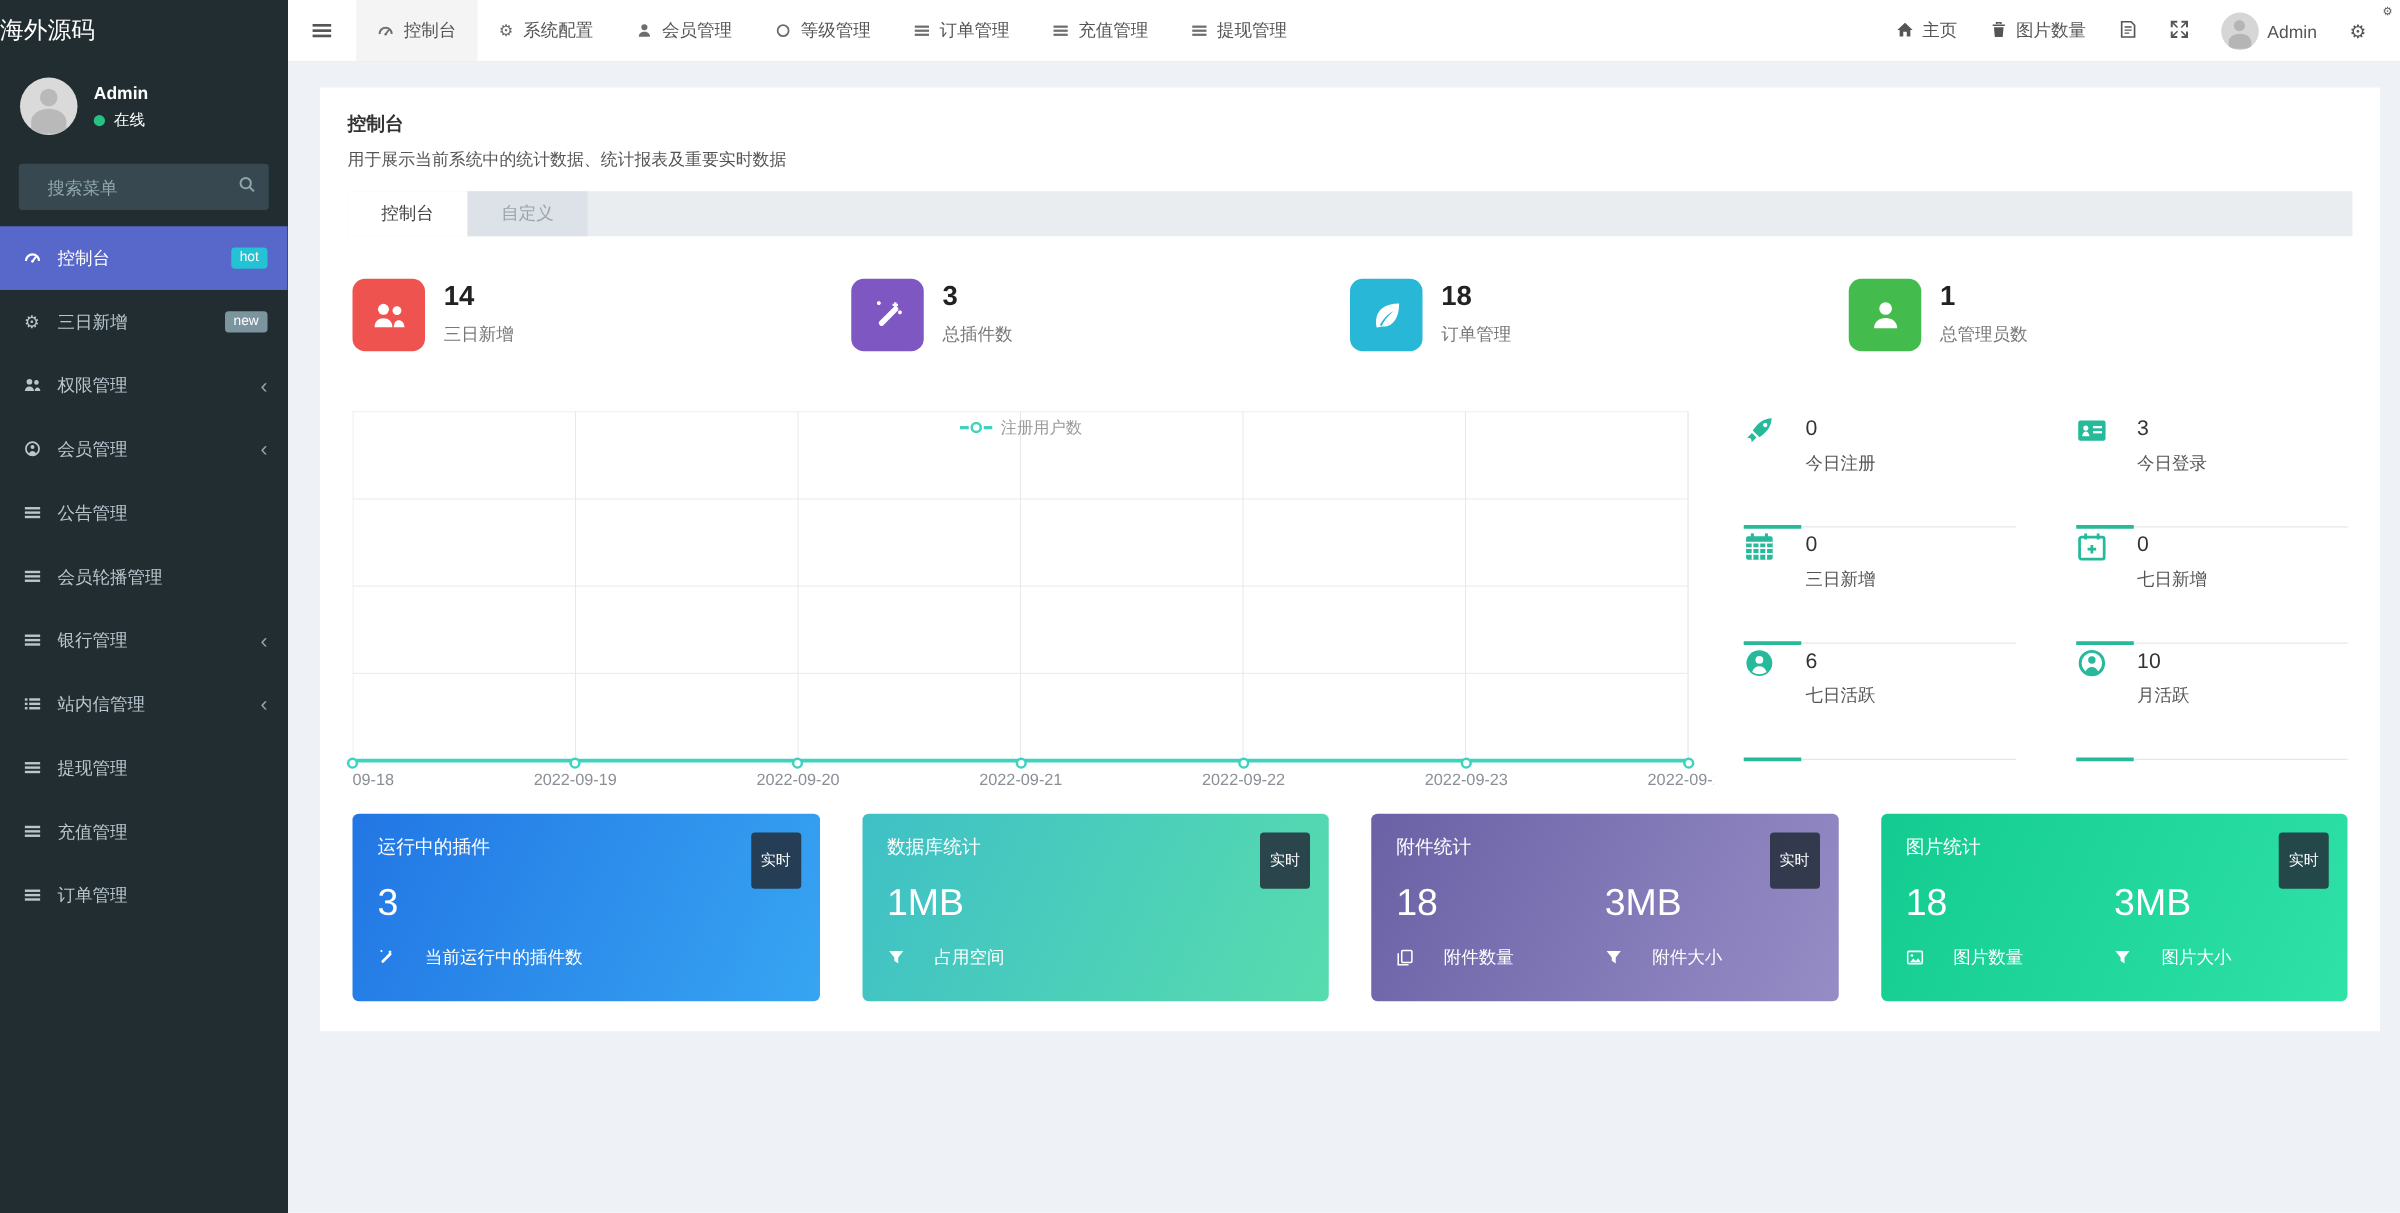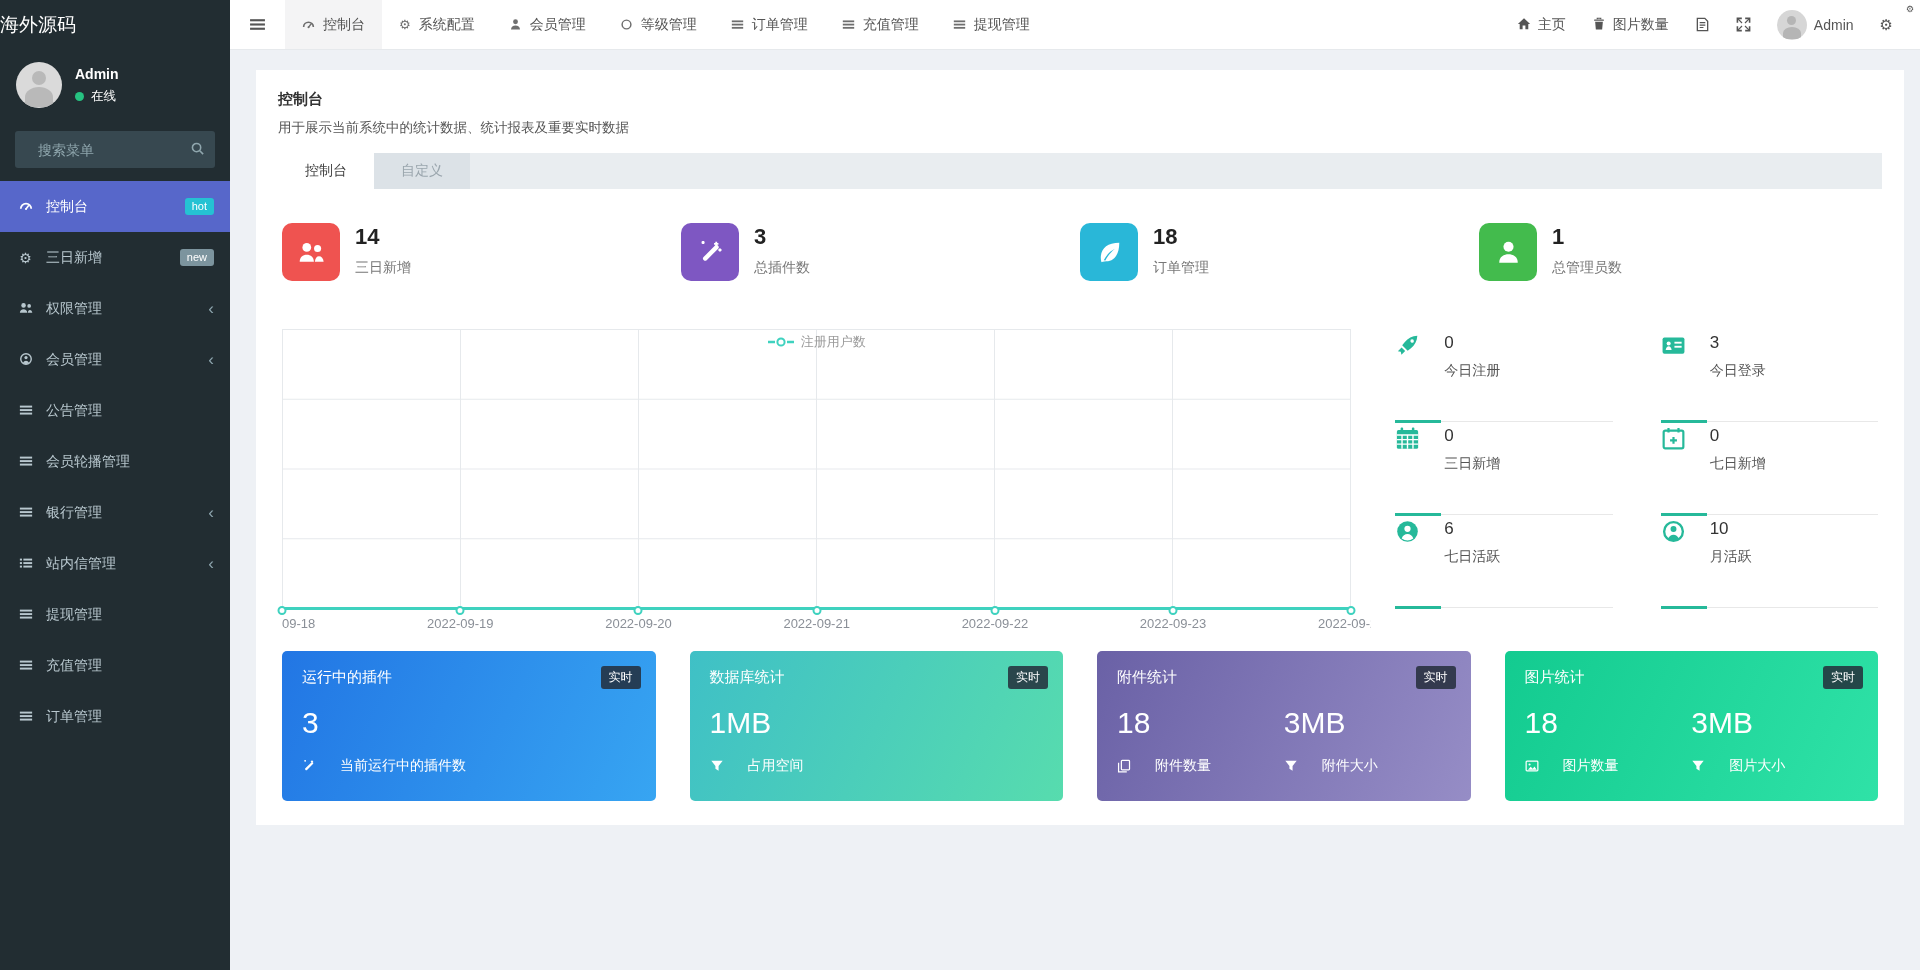--- a/index.html
+++ b/index.html
@@ -87,21 +87,21 @@
   .mini-label { font-size:14px; color:#555; margin-top:11px; }
 
   
   .cards-row { display:flex; gap:34px; margin-top:42px; }
   .dcard { flex:1; height:150px; border-radius:5px; color:#fff; padding:17px 20px; position:relative; }
   .dcard.g-blue   { background:linear-gradient(115deg,#2276e4,#37a5f2); }
   .dcard.g-teal   { background:linear-gradient(115deg,#3fc0c6,#57dcae); }
   .dcard.g-purple { background:linear-gradient(115deg,#6a61a6,#968dc6); }
   .dcard.g-green  { background:linear-gradient(115deg,#13cb90,#2fe2a7); }
   .dcard-title { font-size:15px; }
-  .dcard-badge { position:absolute; top:15px; right:15px; background:rgba(35,45,58,.85); font-size:12px; padding:3px 8px; border-radius:3px; }
+  .dcard-badge { position:absolute; top:15px; right:15px; background:rgba(35,45,58,.85); font-size:12px; padding:14px 8px; border-radius:3px; }
   .dcard-cols { display:flex; margin-top:21px; }
   .dcard-item { flex:1; }
   .dcard-value { font-size:30px; line-height:1; }
   .dcard-foot { margin-top:19px; font-size:14px; display:flex; align-items:center; gap:24px; }
   .dcard-foot .svgi { font-size:14px; }
 </style>
 </head>
 <body>
 
 <aside class="sidebar">

